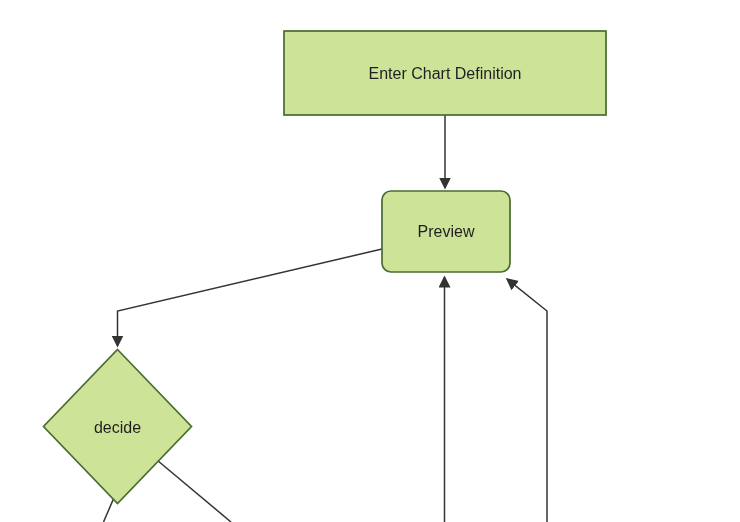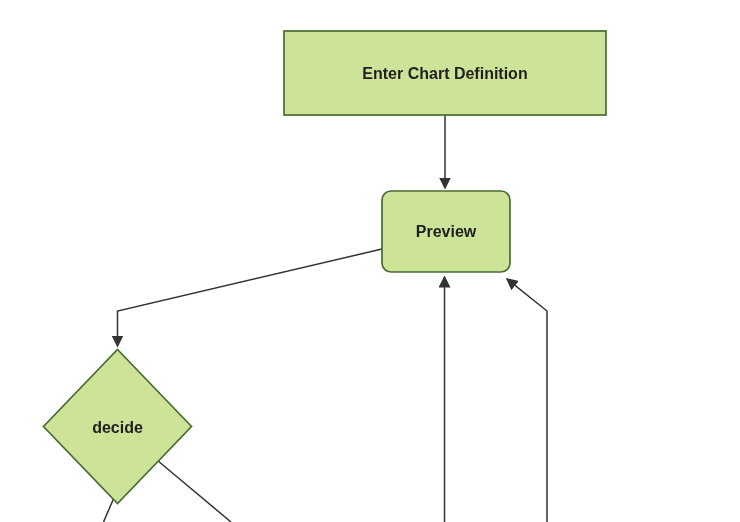--- a/index.html
+++ b/index.html
@@ -7,21 +7,20 @@
     padding: 0;
     background: #ffffff;
     font-family: "Liberation Sans", sans-serif;
   }
   .canvas {
     position: relative;
     width: 740px;
     height: 522px;
     background: #ffffff;
     overflow: hidden;
-    font-weight: bold;
   }
   svg { display: block; }
   .edge {
     stroke: #333333;
     stroke-width: 1.5;
     fill: none;
   }
   .node-shape {
     fill: #cde498;
     stroke: #486c32;

